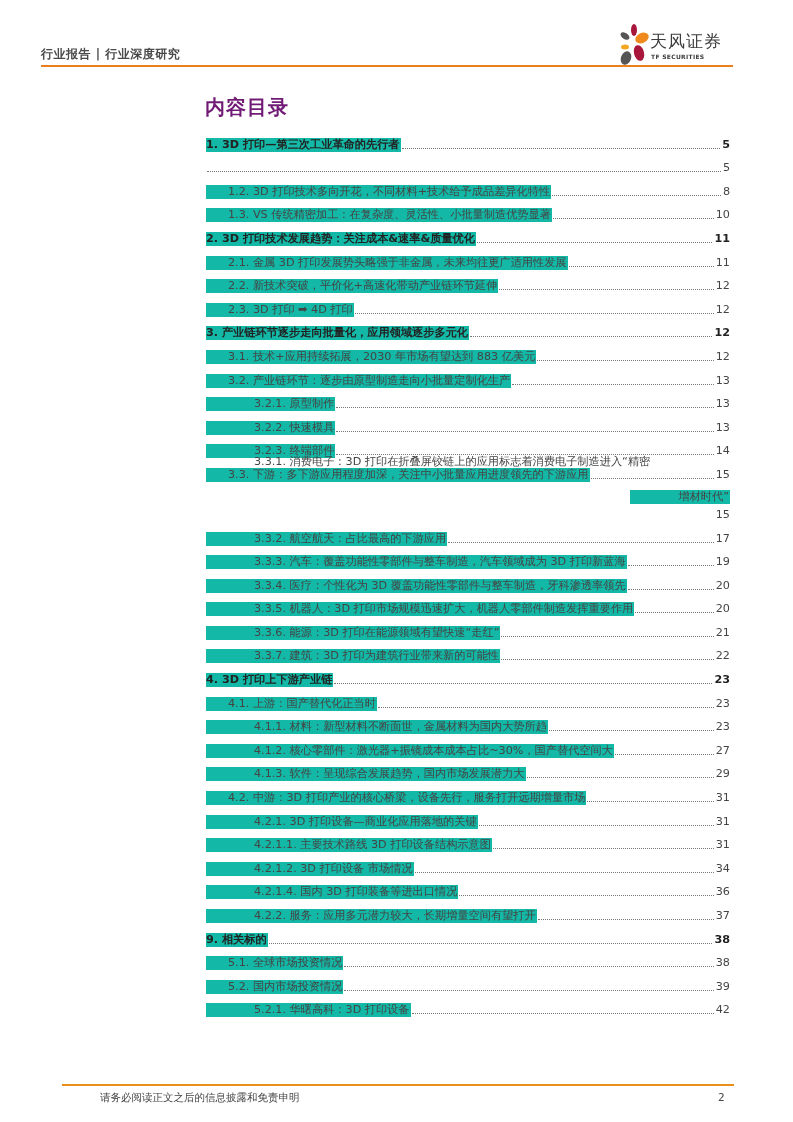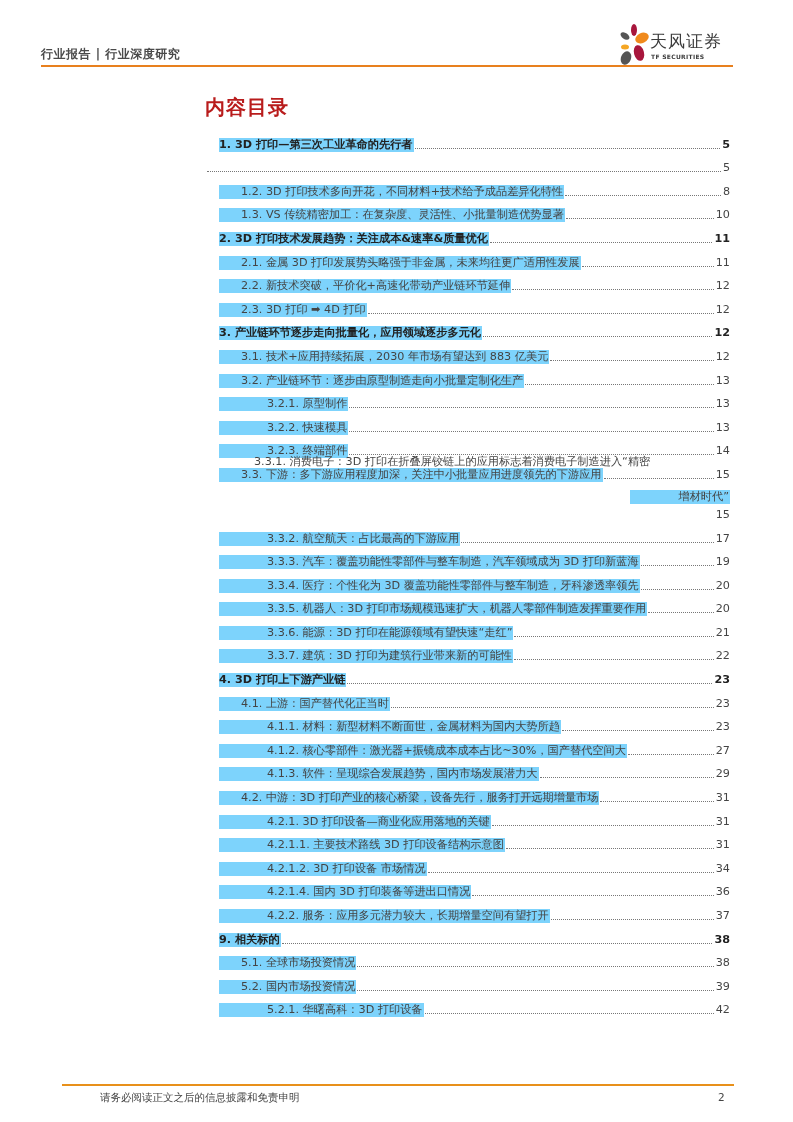--- a/index.html
+++ b/index.html
@@ -2,24 +2,24 @@
 <html><head>
 <meta charset="utf-8">
 <style>
   html,body{margin:0;padding:0;background:#fff;}
   body{width:793px;height:1122px;position:relative;overflow:hidden;font-family:"DejaVu Sans","Liberation Sans",sans-serif;color:#333;}
   .header-left{position:absolute;left:41px;top:46px;font-size:12px;font-weight:bold;color:#4a4a4a;letter-spacing:0.5px;}
   .header-line{position:absolute;left:41px;top:65px;width:692px;height:2px;background:#e8801e;}
   .logo{position:absolute;left:620px;top:24px;width:120px;height:44px;}
   .logo-name{position:absolute;left:30px;top:6px;font-size:17px;color:#3c3c3c;letter-spacing:1px;}
   .logo-sub{position:absolute;left:31px;top:29px;font-size:6px;color:#3c3c3c;font-weight:bold;letter-spacing:0.3px;}
-  .toc-title{position:absolute;left:205px;top:94px;font-size:20px;font-weight:bold;color:#b91c1c;letter-spacing:1px;}
+  .toc-title{position:absolute;left:205px;top:94px;font-size:20px;font-weight:bold;color:#701a75;letter-spacing:1px;}
   .toc{position:absolute;left:206px;top:128px;width:524px;}
   .row{position:relative;display:flex;align-items:flex-end;font-size:11.2px;line-height:14px;color:#444;height:23.6px;}
-  .row .lbl{white-space:nowrap;background:#7dd3fc;padding-right:1px;margin-left:13px;}
+  .row .lbl{white-space:nowrap;background:#14b8a6;padding-right:1px;}
   .row .dots{flex:1;border-bottom:1px dotted #777;margin:0 1px 3px 1px;height:1px;}
   .row .pg{white-space:nowrap;padding-left:1px;}
   .row.l1{font-weight:bold;color:#222;}
   .row.l1 .lbl{padding-left:0;}
   .row.l2 .lbl{padding-left:22px;}
   .row.l3 .lbl{padding-left:48px;}
   .row.l4 .lbl{padding-left:48px;}
   .row.wrap{height:40px;}
   .row.wrap .lblwrap{display:flex;flex-direction:column;gap:21px;}
   .row.wrap .first{padding-left:48px;white-space:nowrap;}

